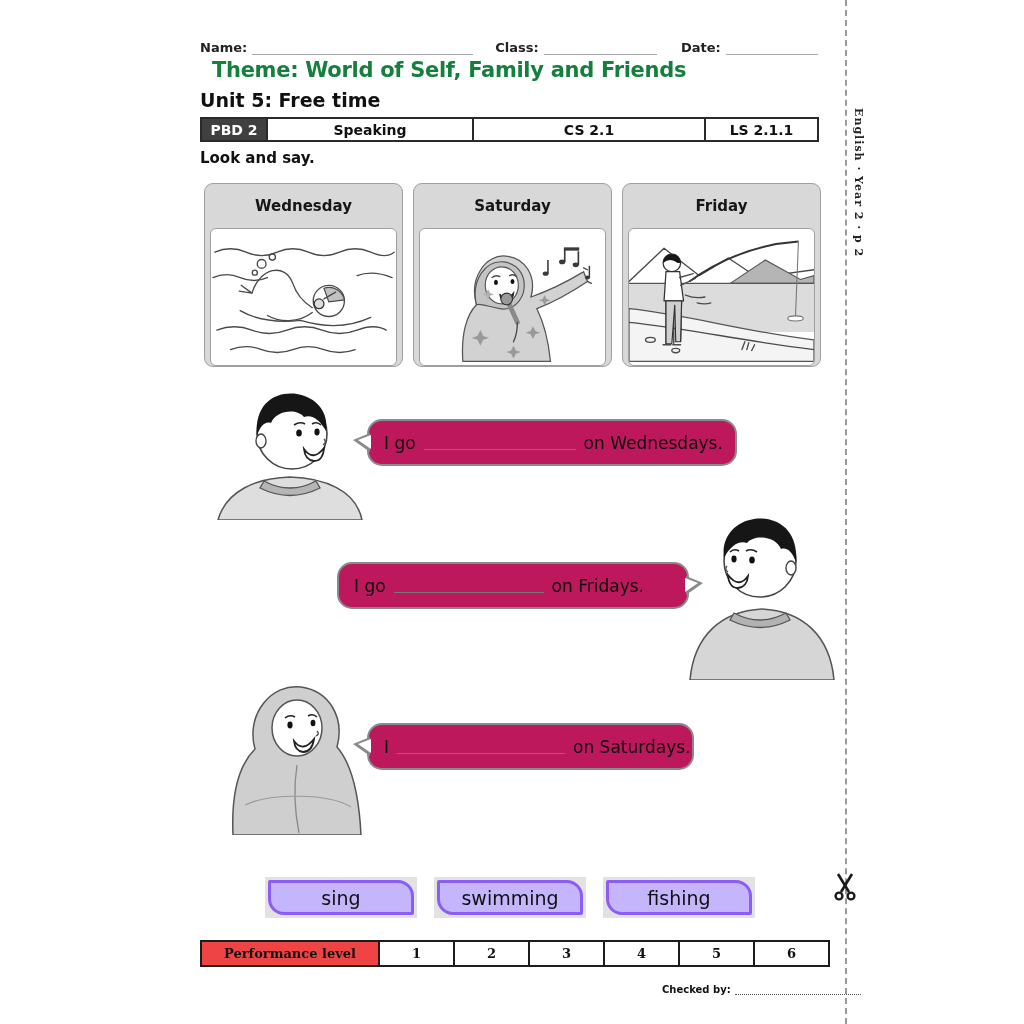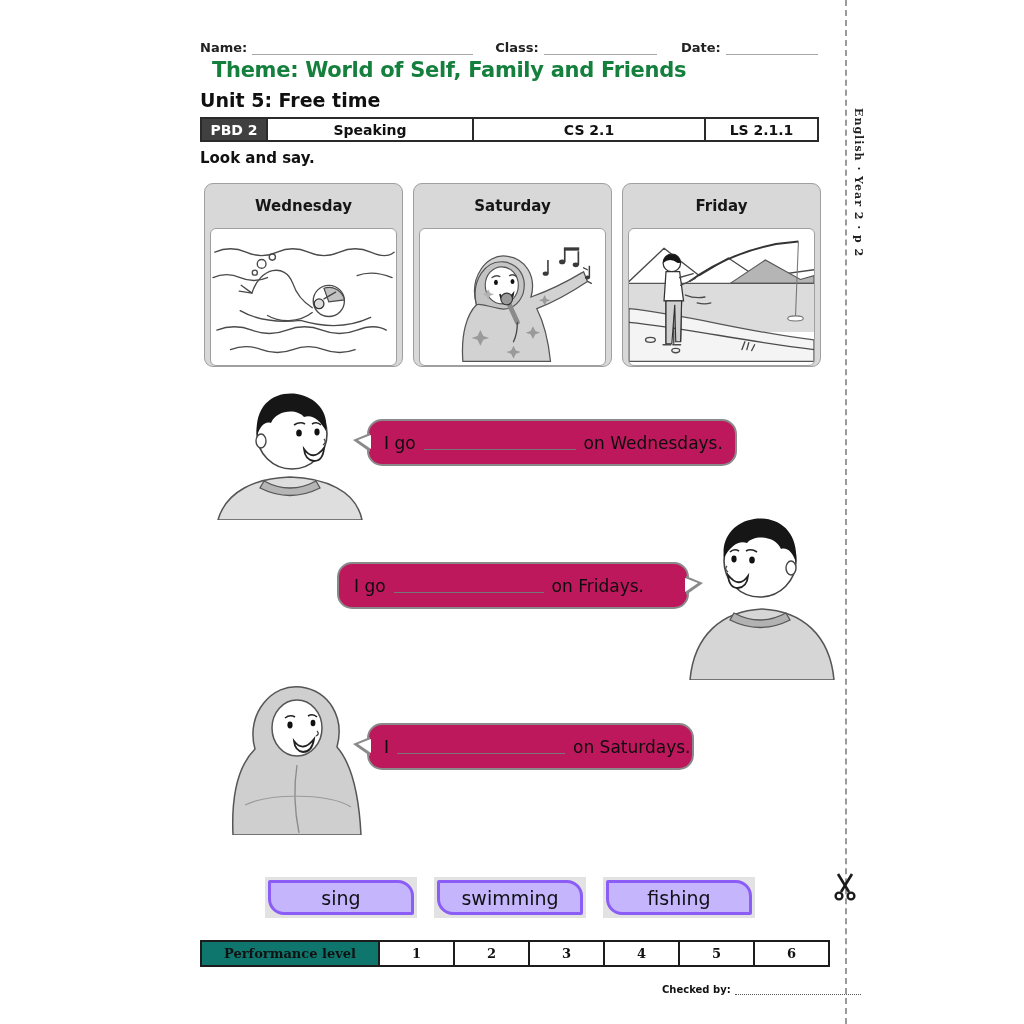--- a/index.html
+++ b/index.html
@@ -60,21 +60,21 @@
   .f2 { left:688px; top:507px; width:148px; height:173px; }
   .f3 { left:209px; top:673px; width:156px; height:162px; }
   
   .wordbank { position:absolute; left:265px; top:877px; display:flex; gap:17px; }
   .wcard { width:152px; height:41px; background:#e2e2e2; padding:3px; }
   .wcard .in { width:100%; height:100%; background:#c4b5fd; border:3px solid #8b5cf6; border-radius:2px 16px 2px 16px; display:flex; align-items:center; justify-content:center; font-size:19px; color:#111; }
   
   .perf { position:absolute; left:200px; top:940px; width:630px; height:27px; display:flex; border:2px solid #1c1c1c; font-family:"DejaVu Serif", serif; font-weight:bold; font-size:13px; }
   .perf .cell { display:flex; align-items:center; justify-content:center; border-left:2px solid #1c1c1c; }
   .perf .cell:first-child { border-left:none; }
-  .perf .plabel { width:176px; background:#0f766e; }
+  .perf .plabel { width:176px; background:#ef4444; }
   .perf .num { flex:1; }
   
   .checked { position:absolute; left:662px; top:983px; font-size:10px; font-weight:bold; display:flex; align-items:flex-end; }
   .dotline { display:inline-block; width:126px; height:12px; border-bottom:1.6px dotted #555; margin-left:4px; }
   .ink { stroke:#4a4a4a; fill:none; stroke-width:1.4; stroke-linecap:round; stroke-linejoin:round; }
 </style>
 </head>
 <body>
 
 <div class="page">

